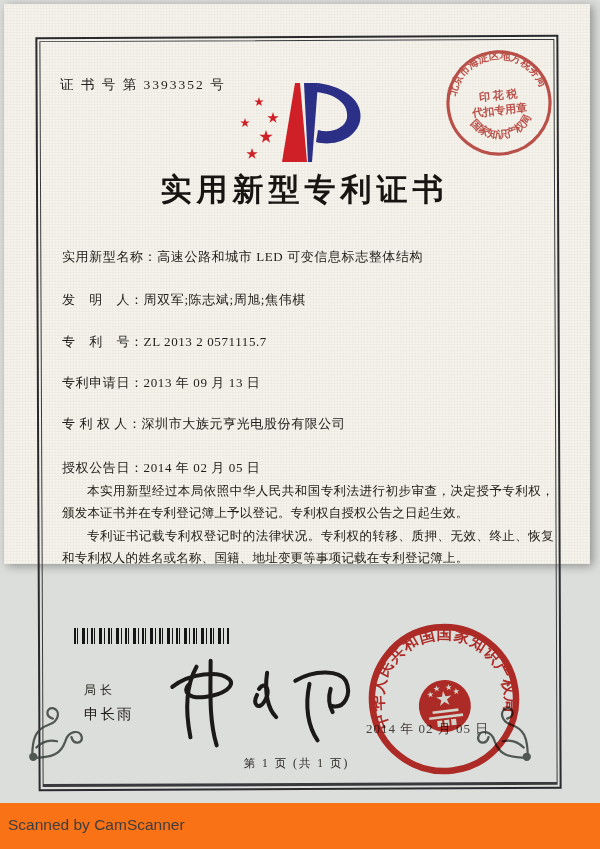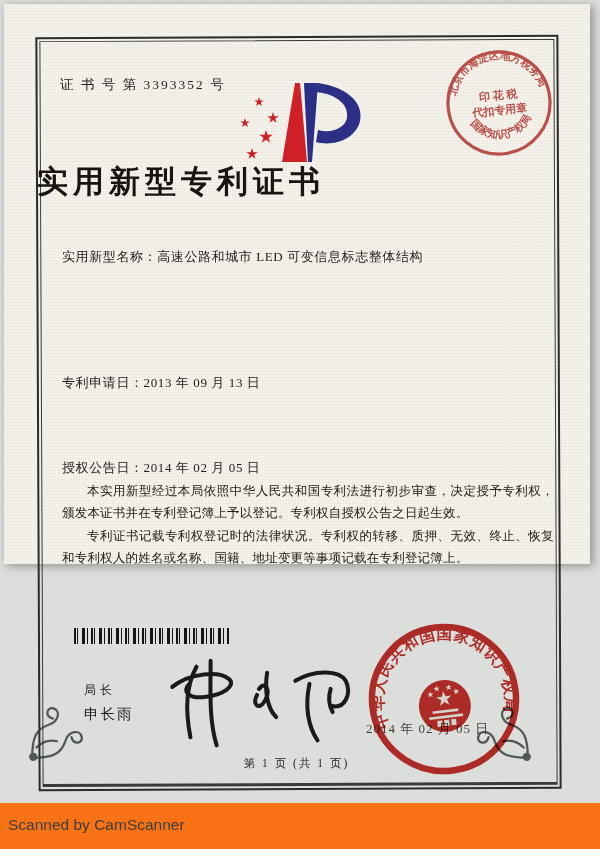--- a/index.html
+++ b/index.html
@@ -26,22 +26,22 @@
   .corner-ornament{position:absolute;width:62px;height:62px;opacity:.85;}
   .corner-bl{left:22px;top:698px;}
   .corner-br{left:468px;top:698px;transform:scaleX(-1);}
   
   .cert-number{
     position:absolute;left:56px;top:72px;
     font-size:13.5px;color:#24211e;letter-spacing:2px;
   }
   .logo{position:absolute;left:217px;top:74px;width:150px;height:90px;}
   .title{
-    position:absolute;left:33px;top:157px;width:519px;margin:0;
-    font-size:31px;font-weight:700;color:#171411;
+    position:absolute;left:33px;top:157px;width:519px;margin:8px;
+    text-align:center;font-size:31px;font-weight:700;color:#171411;
     letter-spacing:5px;
   }
   
   .field{position:absolute;left:58px;font-size:13px;color:#201d1a;letter-spacing:.6px;white-space:nowrap;}
   .f0{top:244px}.f1{top:287px}.f2{top:329px}.f3{top:370px}.f4{top:411px}.f5{top:455px}
   .field .lab{font-weight:400;}
   
   .body-text{
     position:absolute;left:58px;top:476px;width:492px;
     font-size:12.5px;line-height:22.4px;color:#242019;text-align:justify;
@@ -123,22 +123,31 @@
     <use href="#star" fill="#ce2026" transform="translate(24,45) scale(5)"></use>
     <use href="#star" fill="#ce2026" transform="translate(45,59) scale(7)"></use>
     <use href="#star" fill="#ce2026" transform="translate(31,76) scale(6)"></use>
   </svg>
 
   <h1 class="title">实用新型专利证书</h1>
 
   <div class="field f0">
     <span class="lab">实用新型名称：</span><span class="val">高速公路和城市 LED 可变信息标志整体结构</span>
   </div>
+  <div class="field f1">
+    <span class="lab">发　明　人：</span><span class="val">周双军;陈志斌;周旭;焦伟棋</span>
+  </div>
+  <div class="field f2">
+    <span class="lab">专　利　号：</span><span class="val">ZL 2013 2 0571115.7</span>
+  </div>
   <div class="field f3">
     <span class="lab">专利申请日：</span><span class="val">2013 年 09 月 13 日</span>
+  </div>
+  <div class="field f4">
+    <span class="lab">专 利 权 人：</span><span class="val">深圳市大族元亨光电股份有限公司</span>
   </div>
   <div class="field f5">
     <span class="lab">授权公告日：</span><span class="val">2014 年 02 月 05 日</span>
   </div>
 
   <div class="body-text">
     <p>本实用新型经过本局依照中华人民共和国专利法进行初步审查，决定授予专利权，颁发本证书并在专利登记簿上予以登记。专利权自授权公告之日起生效。</p>
     <p>专利证书记载专利权登记时的法律状况。专利权的转移、质押、无效、终止、恢复和专利权人的姓名或名称、国籍、地址变更等事项记载在专利登记簿上。</p>
   </div>
 

